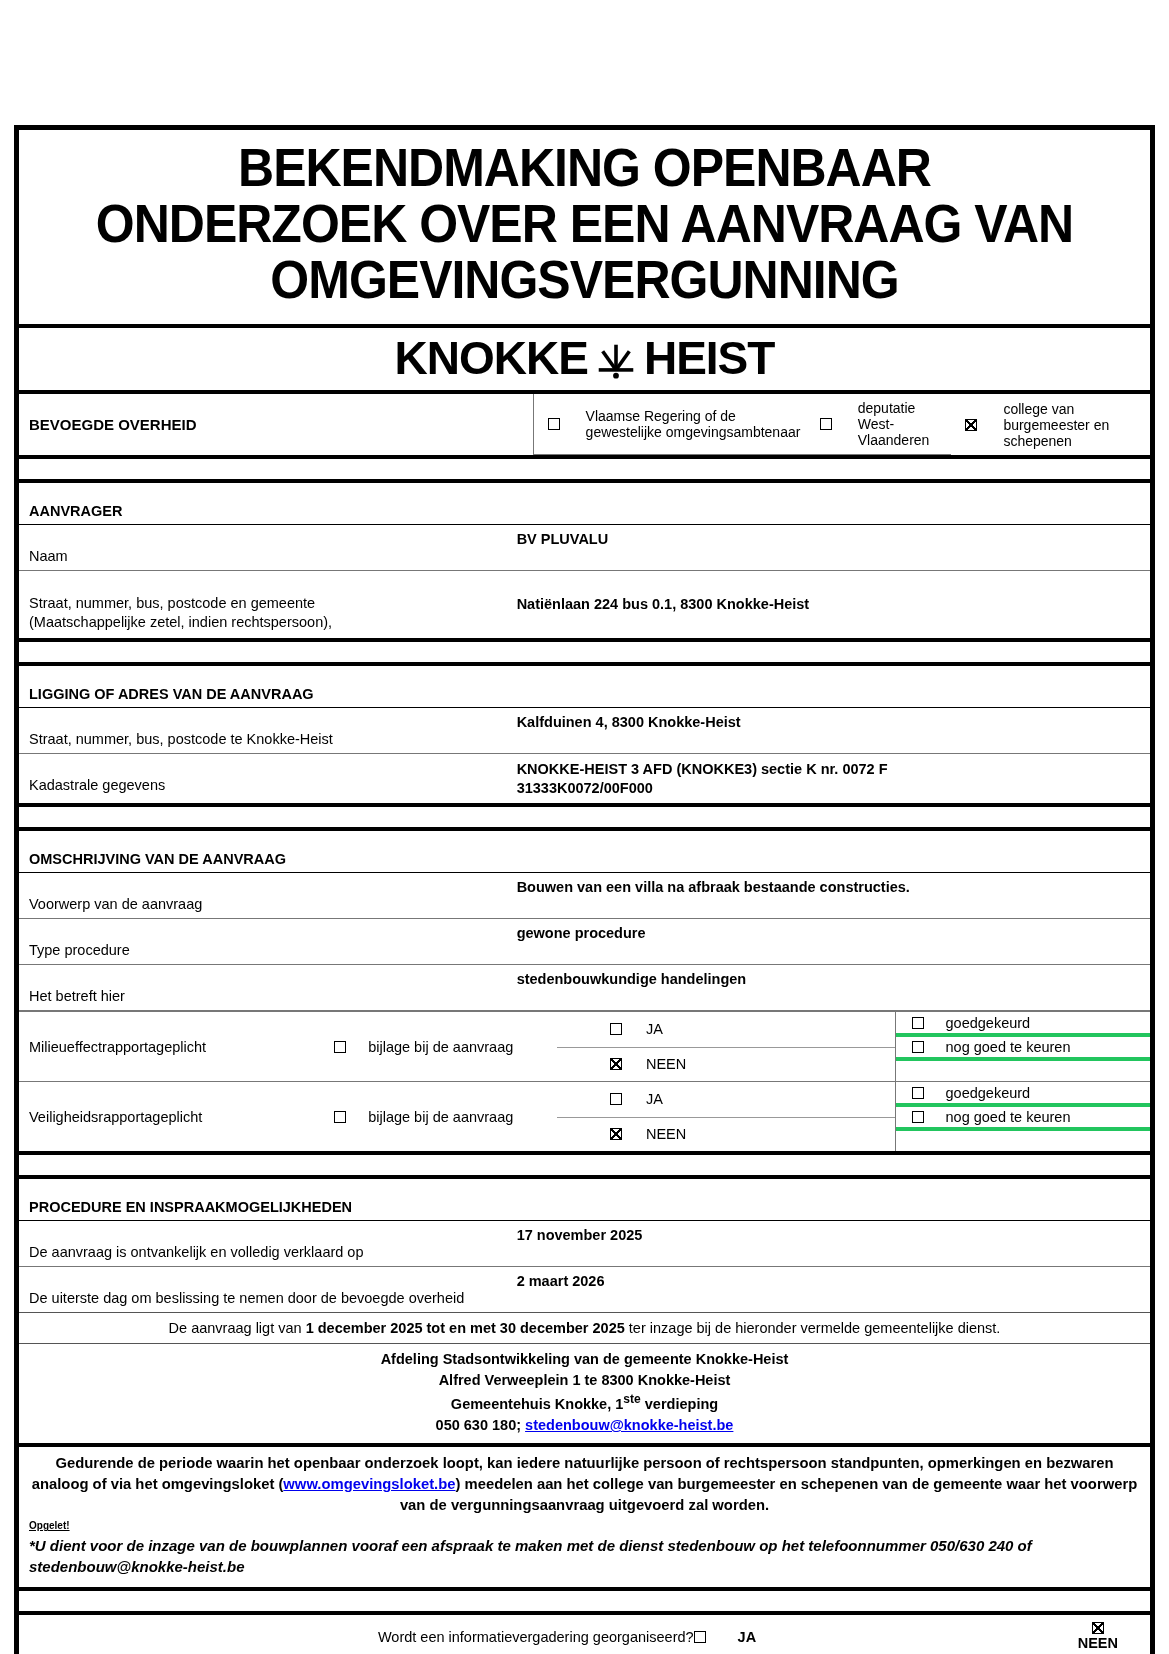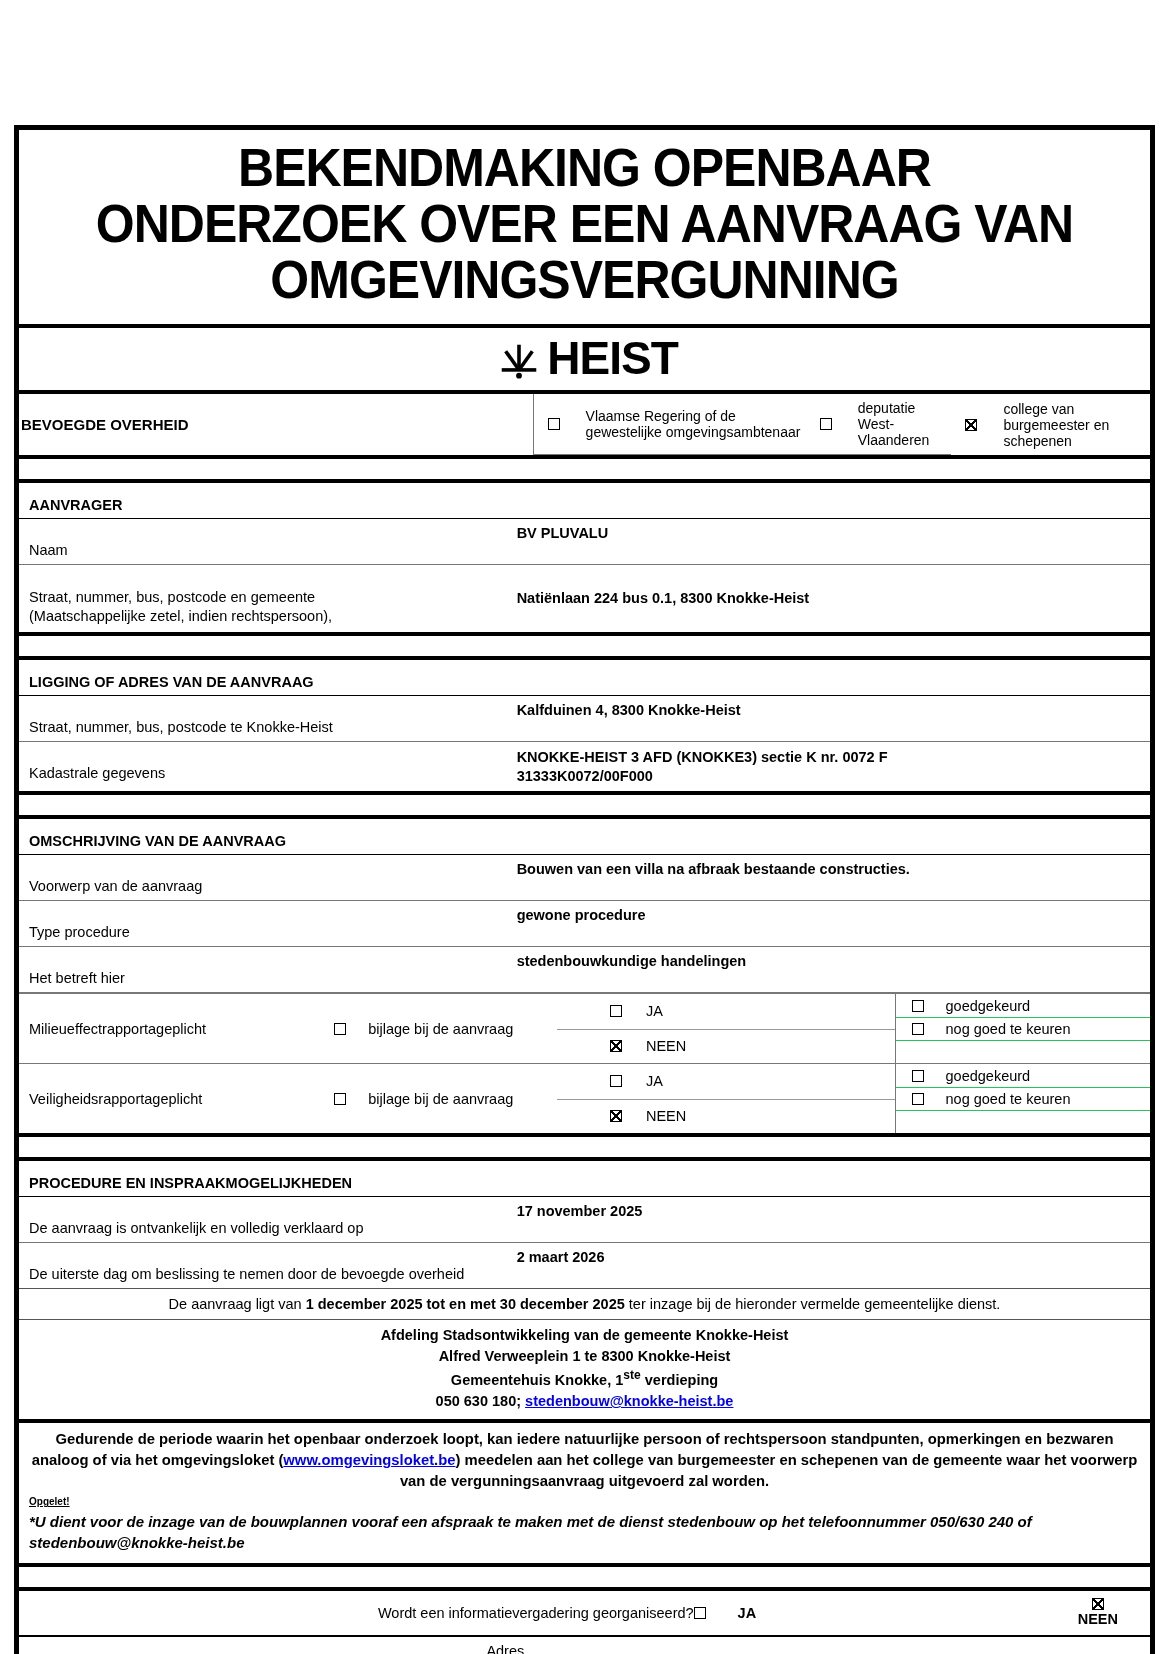--- a/index.html
+++ b/index.html
@@ -20,40 +20,40 @@
   .title-line {
     font-size:50px; font-weight:bold; line-height:1.12;
     letter-spacing:-1px; transform:scaleY(1.06); transform-origin:center;
   }
   
   .logo-box { display:flex; justify-content:center; align-items:flex-end; padding:7px 0 9px; }
   .logo-text { font-size:46px; font-weight:bold; letter-spacing:-1px; line-height:1; }
   .logo-mark { width:42px; height:36px; margin:0 7px 1px; }
 
   
-  .sec-header { font-weight:bold; font-size:14.5px; padding:14px 10px 5px; border-bottom:1.5px solid #000; }
+  .sec-header { font-weight:bold; font-size:14.5px; padding:20px 10px 5px; border-bottom:1.5px solid #000; }
   .frow { display:flex; font-size:14.5px; border-bottom:1px solid #777; }
   .frow:last-child { border-bottom:none; }
   .frow .lab { width:44%; padding:6px 10px;margin-top:17px; }
   .frow .val { flex:1; font-weight:bold; padding:6px 4px 6px 0; }
 
   
   .cb {
     display:inline-block; width:12px; height:12px; border:1.6px solid #000;
     background:#fff; flex:none; vertical-align:middle;
   }
   .cb.ck {
     background:
       linear-gradient(45deg,  transparent 42%, #000 42%, #000 58%, transparent 58%),
       linear-gradient(-45deg, transparent 42%, #000 42%, #000 58%, transparent 58%);
   }
 
   
   .bo { display:flex; }
-  .bo-left { width:45.5%; border-right:1px solid #777; display:flex; align-items:center; padding:8px 2px; }
+  .bo-left { width:45.5%; border-right:1px solid #777; display:flex; align-items:center; padding:8px 10px; }
   .bo-left .lbl { font-weight:bold; font-size:15px; }
   .bo-right { flex:1; display:flex; flex-direction:row; }
   .bo-opt { display:flex; align-items:center; padding:6px 0 6px 14px; font-size:14px; border-bottom:1px solid #777; }
   .bo-opt:last-child { border-bottom:none; }
   .bo-opt .cb { margin-right:26px; }
 
   
   .l2 { line-height:1.3; }
 
   
@@ -61,21 +61,21 @@
   .rap-main { width:77.5%; position:relative; border-right:1px solid #777; }
   .rap-label { position:absolute; left:10px; top:50%; transform:translateY(-50%); }
   .rap-bijlage { position:absolute; left:36%; top:50%; transform:translateY(-50%); display:flex; align-items:center; }
   .rap-bijlage .cb { margin-right:22px; }
   .rap-midline { position:absolute; left:61.5%; right:0; top:50%; border-top:1.5px solid #999; }
   .rap-ja, .rap-neen { position:absolute; left:67.5%; display:flex; align-items:center; }
   .rap-ja   { top:13%; }
   .rap-neen { bottom:13%; }
   .rap-ja .cb, .rap-neen .cb { margin-right:24px; }
   .rap-right { flex:1; display:flex; flex-direction:column; }
-  .rap-right .rr-cell { flex:1; display:flex; align-items:center; padding-left:16px; border-bottom:1px solid #22c55e; }
+  .rap-right .rr-cell { flex:1; display:flex; align-items:center; padding-left:16px; border-bottom:4px solid #22c55e; }
   .rap-right .rr-cell .cb { margin-right:22px; }
   .rap-right .rr-empty { flex:1; border-bottom:none; }
 
   
   .center-row { text-align:center; font-size:14.5px; padding:7px 8px; border-bottom:1.5px solid #555; }
   .dienst { text-align:center; font-weight:bold; font-size:14.5px; line-height:1.45; padding:5px 0 7px; }
   a.doclink { color:#0000EE; font-weight:bold; text-decoration:underline; }
   .bezwaar { font-weight:bold; text-align:center; font-size:14.8px; line-height:1.42; padding:6px 12px 2px; }
   .opgelet { font-weight:bold; text-decoration:underline; font-size:10px; padding:2px 10px; }
   .note { font-weight:bold; font-style:italic; font-size:15px; line-height:1.4; padding:2px 10px 10px; }
@@ -96,20 +96,21 @@
 <div class="doc">
 
   <div class="title-box">
     <div class="title-line">BEKENDMAKING OPENBAAR</div>
     <div class="title-line">ONDERZOEK OVER EEN AANVRAAG VAN</div>
     <div class="title-line">OMGEVINGSVERGUNNING</div>
   </div>
   <div class="bar"></div>
 
   <div class="logo-box">
+    <span class="logo-text">KNOKKE</span>
     <svg class="logo-mark" viewBox="0 0 100 100" aria-hidden="true">
       <g stroke="#000" stroke-width="10" fill="none">
         <line x1="50" y1="72" x2="2" y2="72"></line>
         <line x1="50" y1="72" x2="13" y2="20"></line>
         <line x1="50" y1="72" x2="50" y2="2"></line>
         <line x1="50" y1="72" x2="87" y2="20"></line>
         <line x1="50" y1="72" x2="98" y2="72"></line>
       </g>
       <circle cx="50" cy="88" r="8" fill="#000"></circle>
     </svg>

